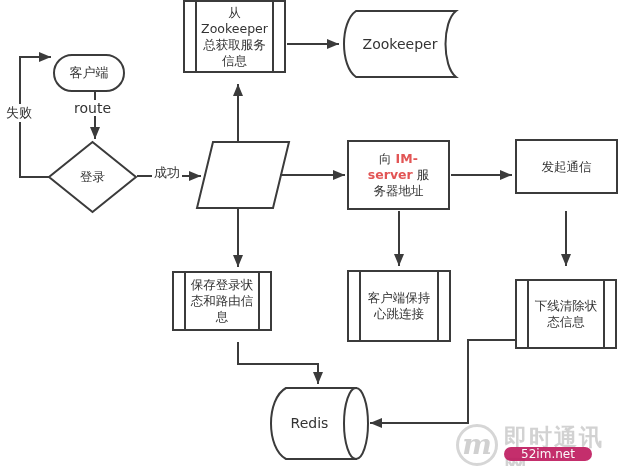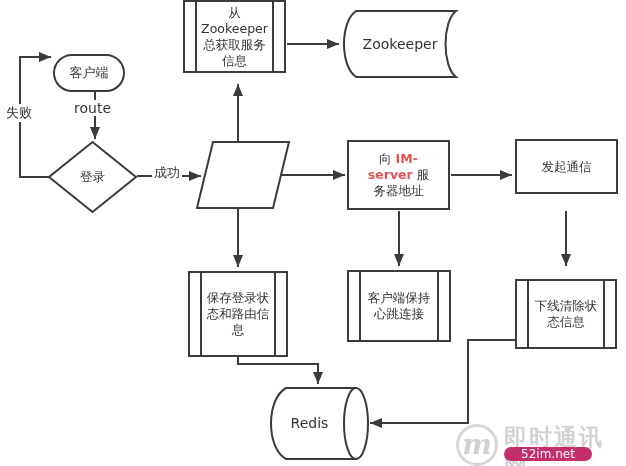--- a/index.html
+++ b/index.html
@@ -94,21 +94,21 @@
   </div>
 
   <div class="node" style="left:347px;top:140px;width:103px;height:70px;padding:0 16px;">
     <span><span>向 </span><span class="hl">IM-server</span><span> 服务器地址</span></span>
   </div>
 
   <div class="node" style="left:515px;top:139px;width:103px;height:55px;">
     <span>发起通信</span>
   </div>
 
-  <div class="node pre" style="left:188px;top:271px;width:100px;height:86px;">
+  <div class="node pre" style="left:172px;top:271px;width:100px;height:60px;">
     <span>保存登录状态和路由信息</span>
   </div>
 
   <div class="node pre" style="left:347px;top:270px;width:104px;height:72px;">
     <span>客户端保持心跳连接</span>
   </div>
 
   <div class="node pre" style="left:515px;top:270px;width:102px;height:70px;margin-top:9px;">
     <span>下线清除状态信息</span>
   </div>

